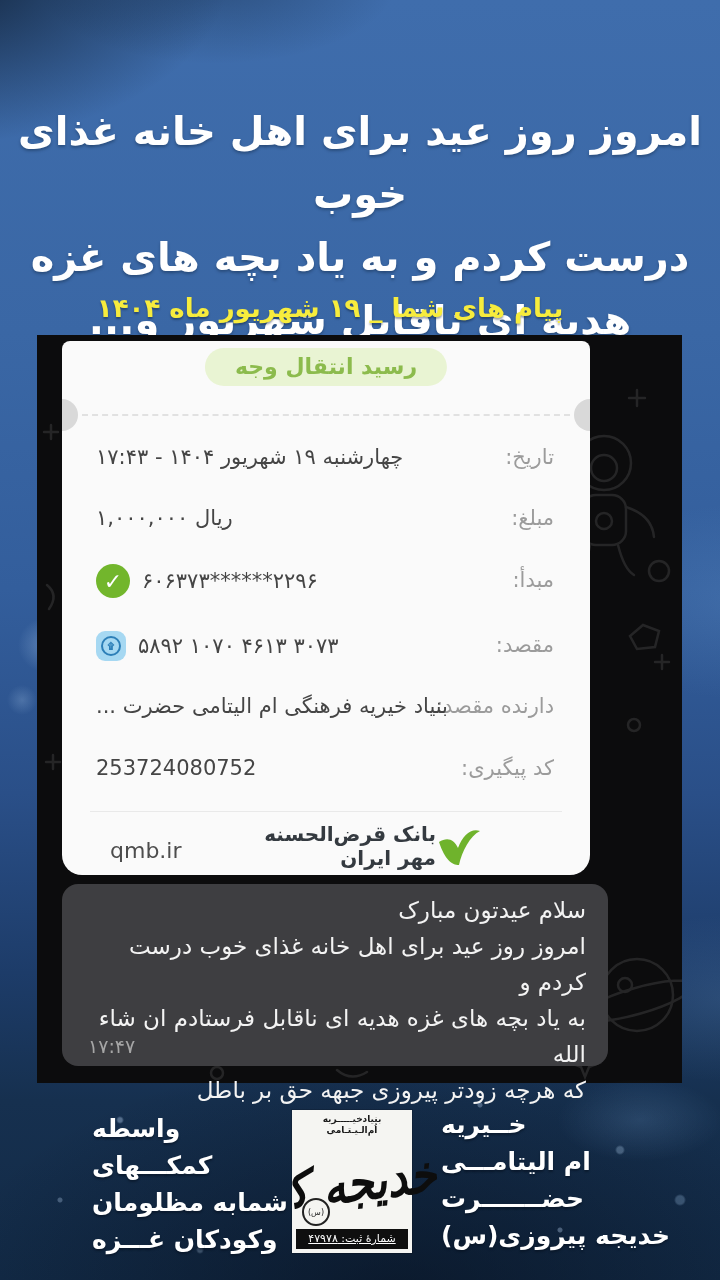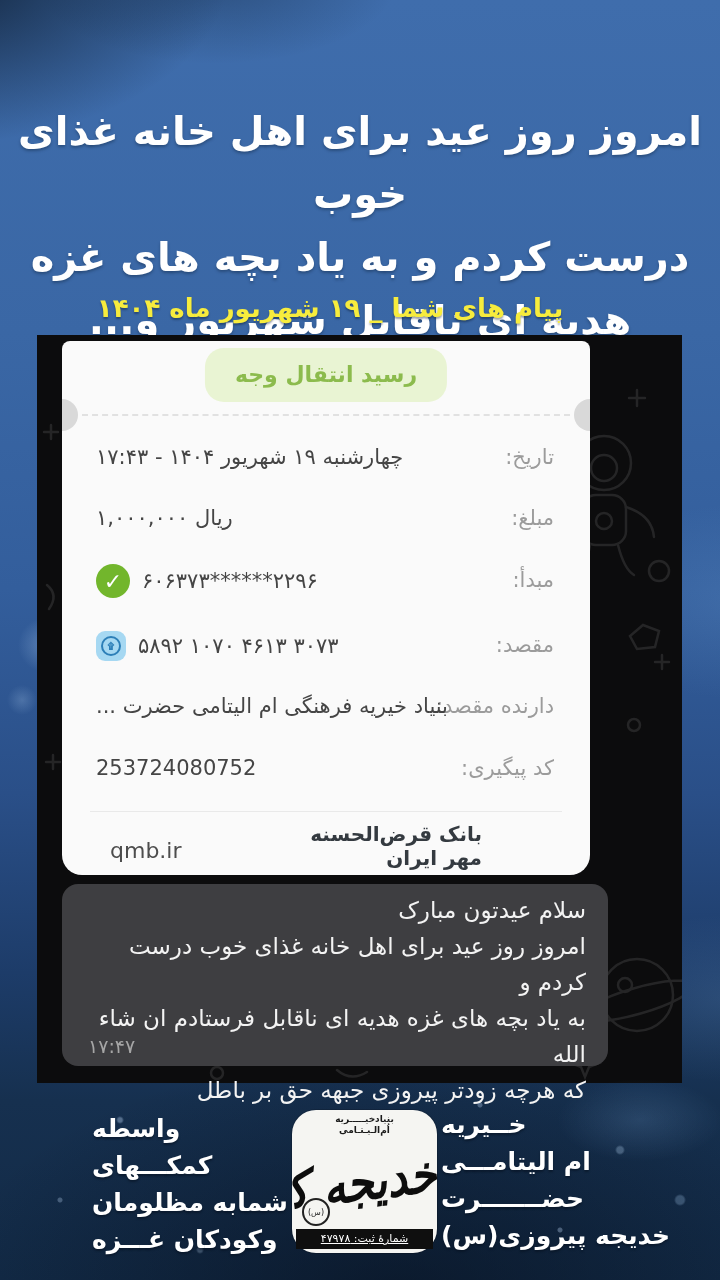--- a/index.html
+++ b/index.html
@@ -35,52 +35,52 @@
     font-weight:bold;font-size:26px;text-shadow:0 2px 2px rgba(10,25,45,.4);}
 
   
   .wallpaper{position:absolute;left:37px;top:335px;width:645px;height:748px;background:#0c0c0d;overflow:hidden;}
   .wallpaper svg{position:absolute;left:0;top:0;}
 
   
   .receipt-card{position:absolute;left:62px;top:341px;width:528px;height:534px;background:#fafafa;
     border-radius:8px 8px 20px 20px;overflow:hidden;}
   .pill{position:absolute;top:7px;left:50%;transform:translateX(-50%);height:38px;line-height:38px;
-    padding:8px 30px;background:#e9f4d3;border-radius:19px;color:#8cbb4d;font-weight:bold;font-size:22px;white-space:nowrap;}
+    padding:0 30px;background:#e9f4d3;border-radius:19px;color:#8cbb4d;font-weight:bold;font-size:22px;white-space:nowrap;}
   .perforation{position:absolute;top:73px;left:20px;right:20px;border-top:2px dashed #e1e1e1;}
   .notch{position:absolute;top:58px;width:32px;height:32px;border-radius:50%;background:#d9d9d9;}
   .notch.l{left:-16px;} .notch.r{right:-16px;}
   .r-row{position:absolute;left:34px;right:36px;height:42px;}
   .r-label{position:absolute;right:0;top:8px;color:#9b9b9b;font-size:21px;direction:rtl;}
   .r-value{position:absolute;left:0;top:8px;color:#454545;font-size:21px;white-space:nowrap;}
   .r-value-wrap{position:absolute;left:0;top:0;display:flex;align-items:center;gap:12px;height:42px;}
   .r-value-wrap .r-value{position:static;}
   .check-badge{width:34px;height:34px;border-radius:50%;background:#72b62c;color:#fff;font-weight:bold;
     font-size:22px;display:flex;align-items:center;justify-content:center;}
   .bank-emblem{width:30px;height:30px;border-radius:9px;background:#a6d8f2;display:flex;align-items:center;justify-content:center;}
   .bank-emblem-inner{width:16px;height:16px;border-radius:50%;border:2px solid #2d7fb8;display:flex;align-items:center;justify-content:center;
     color:#2d7fb8;font-size:9px;font-weight:bold;}
   .card-separator{position:absolute;top:470px;left:28px;right:28px;height:1px;background:#e9e9e9;}
   .qmb{position:absolute;left:48px;top:497px;color:#4d4d4d;font-size:22px;}
-  .bank-block{position:absolute;right:108px;top:481px;display:flex;align-items:center;flex-direction:column;}
+  .bank-block{position:absolute;right:108px;top:481px;display:flex;align-items:center;}
   .bank-name{text-align:right;direction:rtl;color:#343a40;font-weight:bold;font-size:20px;line-height:24px;}
 
   
   .chat-bubble{position:absolute;left:62px;top:884px;width:546px;height:182px;background:#3e3e41;border-radius:16px;}
   .bubble-text{position:absolute;top:8px;right:22px;left:22px;direction:rtl;text-align:right;color:#f3f3f3;
     font-size:23px;line-height:36px;}
   .bubble-time{position:absolute;left:26px;bottom:9px;color:#a6a6a6;font-size:19px;direction:ltr;}
 
   
   .footer-col{position:absolute;color:#fff;font-weight:bold;font-size:25px;line-height:37px;
     text-shadow:0 2px 2px rgba(5,15,30,.5);direction:rtl;}
   .footer-right{left:441px;top:1106px;width:235px;text-align:left;}
   .footer-left{left:92px;top:1110px;width:196px;text-align:left;}
-  .logo-box{position:absolute;left:292px;top:1110px;width:145px;height:143px;background:#f5f5f2;z-index:5;
-    box-shadow:0 0 0 1px rgba(0,0,0,.15);border-radius:24px;}
+  .logo-box{position:absolute;left:292px;top:1110px;width:120px;height:143px;background:#f5f5f2;z-index:5;
+    box-shadow:0 0 0 1px rgba(0,0,0,.15);}
   .logo-top{position:absolute;top:4px;left:6px;right:6px;color:#1a1a1a;font-size:9px;line-height:11px;
     text-align:center;direction:rtl;font-weight:bold;}
   .logo-cal{position:absolute;top:26px;left:0;width:145px;text-align:center;color:#0d0d0d;
     font-family:"DejaVu Serif",serif;font-style:italic;font-weight:bold;font-size:44px;line-height:92px;
     transform:rotate(-7deg) scaleY(1.18);letter-spacing:-3px;white-space:nowrap;overflow:hidden;}
   .logo-seal{position:absolute;left:10px;top:88px;width:24px;height:24px;border:2px solid #222;border-radius:50%;
     color:#222;font-size:8px;display:flex;align-items:center;justify-content:center;direction:rtl;}
   .logo-bar{position:absolute;left:4px;right:4px;bottom:4px;height:20px;background:#0f0f0f;color:#fff;
     font-size:11px;line-height:20px;text-align:center;direction:rtl;text-decoration:underline;}
 </style>

